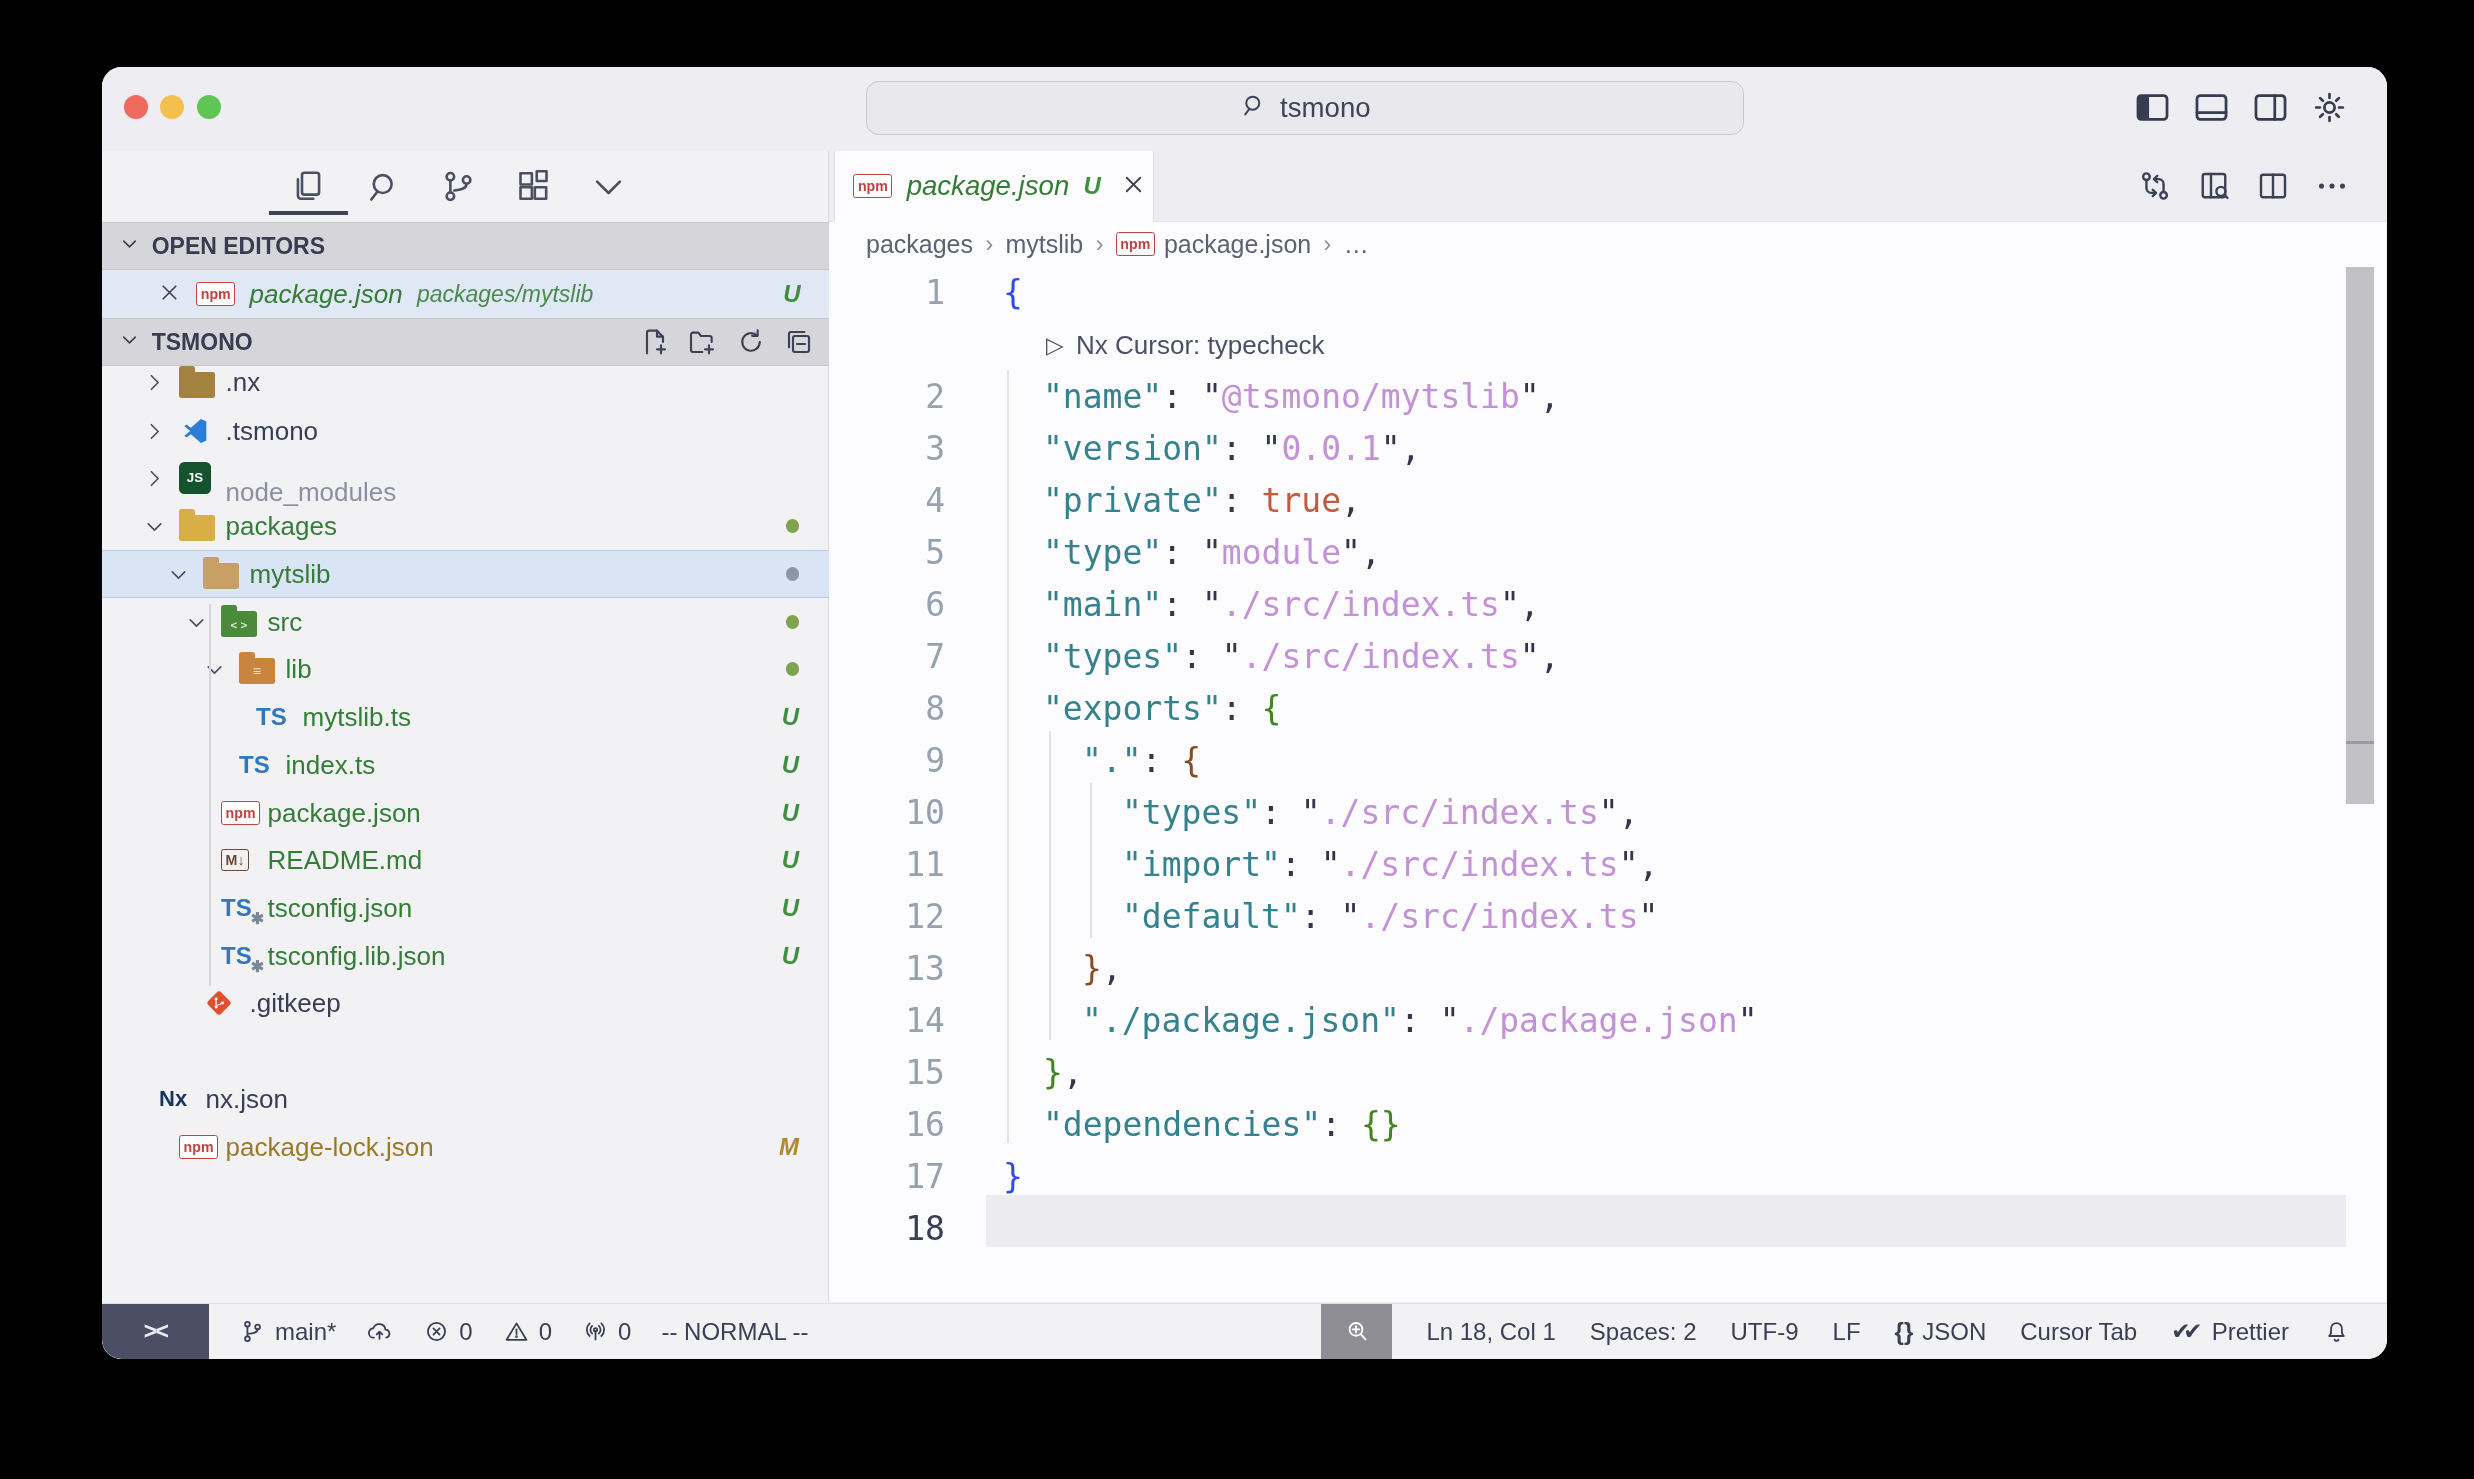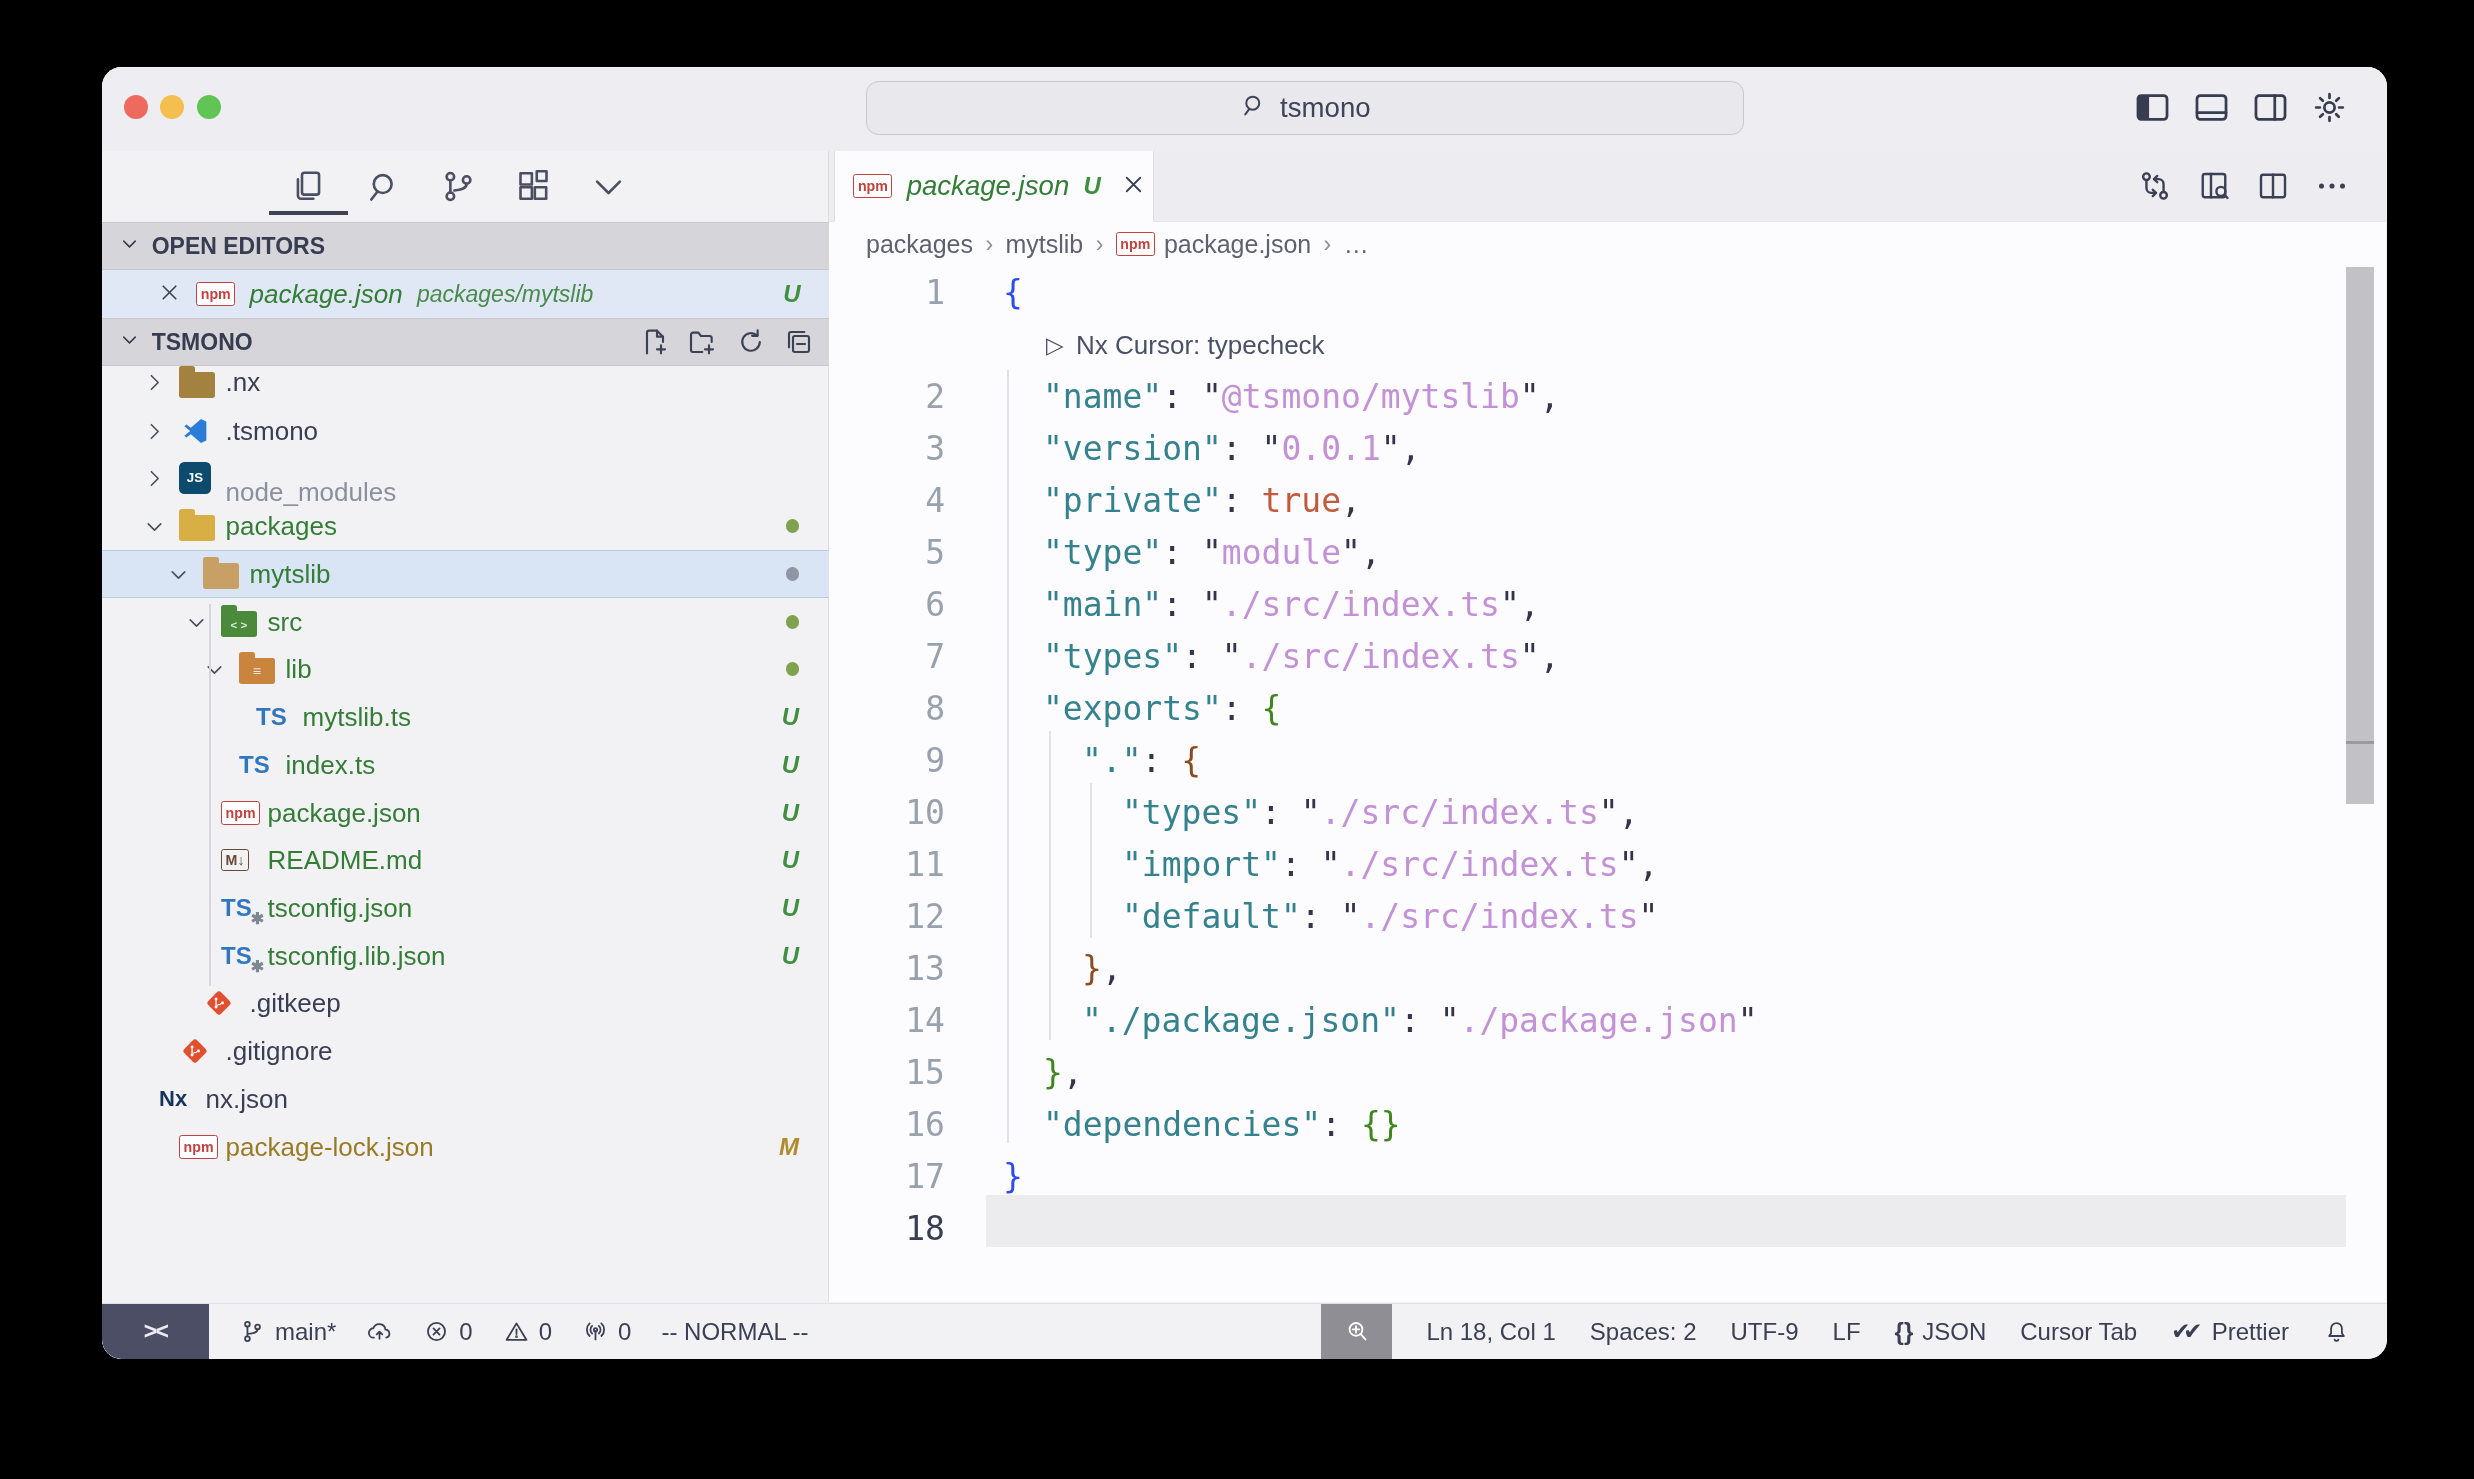--- a/index.html
+++ b/index.html
@@ -105,21 +105,21 @@
   .ic{display:inline-flex;align-items:center;justify-content:center;}
   .fi{display:inline-flex;align-items:center;justify-content:center;}
   .fi-npm{font:700 14.2px/1 "Liberation Sans",sans-serif;color:#bf4340;border:1.8px solid #bf4340;
           border-radius:2.7px;padding:3.6px 3.6px;background:#fffdfd;}
   .fi-ts{font:700 24px/1 "Liberation Sans",sans-serif;color:#3077c0;}
   .fi-tsg{position:relative;font:700 24px/1 "Liberation Sans",sans-serif;color:#3077c0;}
   .fi-tsg::after{content:'✱';position:absolute;right:-12.4px;bottom:-7.1px;font-size:16px;color:#7b8794;}
   .fi-md{font:700 14.2px/1 "Liberation Sans",sans-serif;color:#6b4a35;border:1.8px solid #6b4a35;
          border-radius:2.7px;padding:2.7px 3.6px;}
   .fi-nx{font:800 22px/1 "Liberation Sans",sans-serif;color:#16355c;}
-  .fi-node{width:32px;height:32px;border-radius:5.3px;background:#0c4a6e;color:#fff;
+  .fi-node{width:32px;height:32px;border-radius:5.3px;background:#14532d;color:#fff;
            font:700 13.3px/1 "Liberation Sans",sans-serif;}
   .folder{display:inline-block;width:36px;height:26px;border-radius:2.7px;background:var(--fc);position:relative;margin-top:4.4px;}
   .folder::before{content:'';position:absolute;left:0;top:-6.2px;width:16px;height:8px;border-radius:2.7px 2.7px 0 0;background:var(--fc);}
   .folder::after{position:absolute;left:0;right:0;top:1.8px;text-align:center;color:#ffffffcc;font:700 14.2px/23px "Liberation Sans",sans-serif;}
   .f-nx{--fc:#a3823f;} .f-packages{--fc:#d7af45;} .f-plain{--fc:#c8a065;}
   .f-src{--fc:#4a8a3a;} .f-src::after{content:'< >';font-size:11.6px;}
   .f-lib{--fc:#c9853e;} .f-lib::after{content:'≡';}
   .gitic svg,.vsc svg{width:32px;height:32px;}
 </style>
 </head>
@@ -454,36 +454,20 @@
                     <circle cx="9.8" cy="9" r="1.1" fill="#fff"></circle>
                     <circle cx="9.8" cy="15" r="1.1" fill="#fff"></circle>
                     <circle cx="14.6" cy="12" r="1.1" fill="#fff"></circle>
                     <path d="M9.8 10v4M10.6 13.6c1.7-.3 2.7-.8 3.2-1.3" stroke="#fff" stroke-width="1" fill="none"></path>
                   </svg>
                 </span>
               </span>
     <span class="tlabel">.gitkeep</span>
     <span class="tbadge"></span>
             </div>
-            <div class="trow" style="top:661px;padding-left:40px;">
-    <span class="twisty"></span>
-              <span class="ficon">
-                <span class="fi gitic">
-                  <svg viewBox="0 0 24 24">
-                    <rect x="5.2" y="5.2" width="13.6" height="13.6" rx="2.5" transform="rotate(45 12 12)" fill="#e0502e"></rect>
-                    <circle cx="9.8" cy="9" r="1.1" fill="#fff"></circle>
-                    <circle cx="9.8" cy="15" r="1.1" fill="#fff"></circle>
-                    <circle cx="14.6" cy="12" r="1.1" fill="#fff"></circle>
-                    <path d="M9.8 10v4M10.6 13.6c1.7-.3 2.7-.8 3.2-1.3" stroke="#fff" stroke-width="1" fill="none"></path>
-                  </svg>
-                </span>
-              </span>
-    <span class="tlabel">.gitignore</span>
-    <span class="tbadge"></span>
-            </div>
             <div class="trow" style="top:709px;padding-left:20px;">
     <span class="twisty"></span>
               <span class="ficon">
                 <span class="fi fi-nx">Nx</span>
               </span>
     <span class="tlabel">nx.json</span>
     <span class="tbadge"></span>
             </div>
             <div class="trow" style="top:757px;padding-left:40px;">
     <span class="twisty"></span>

